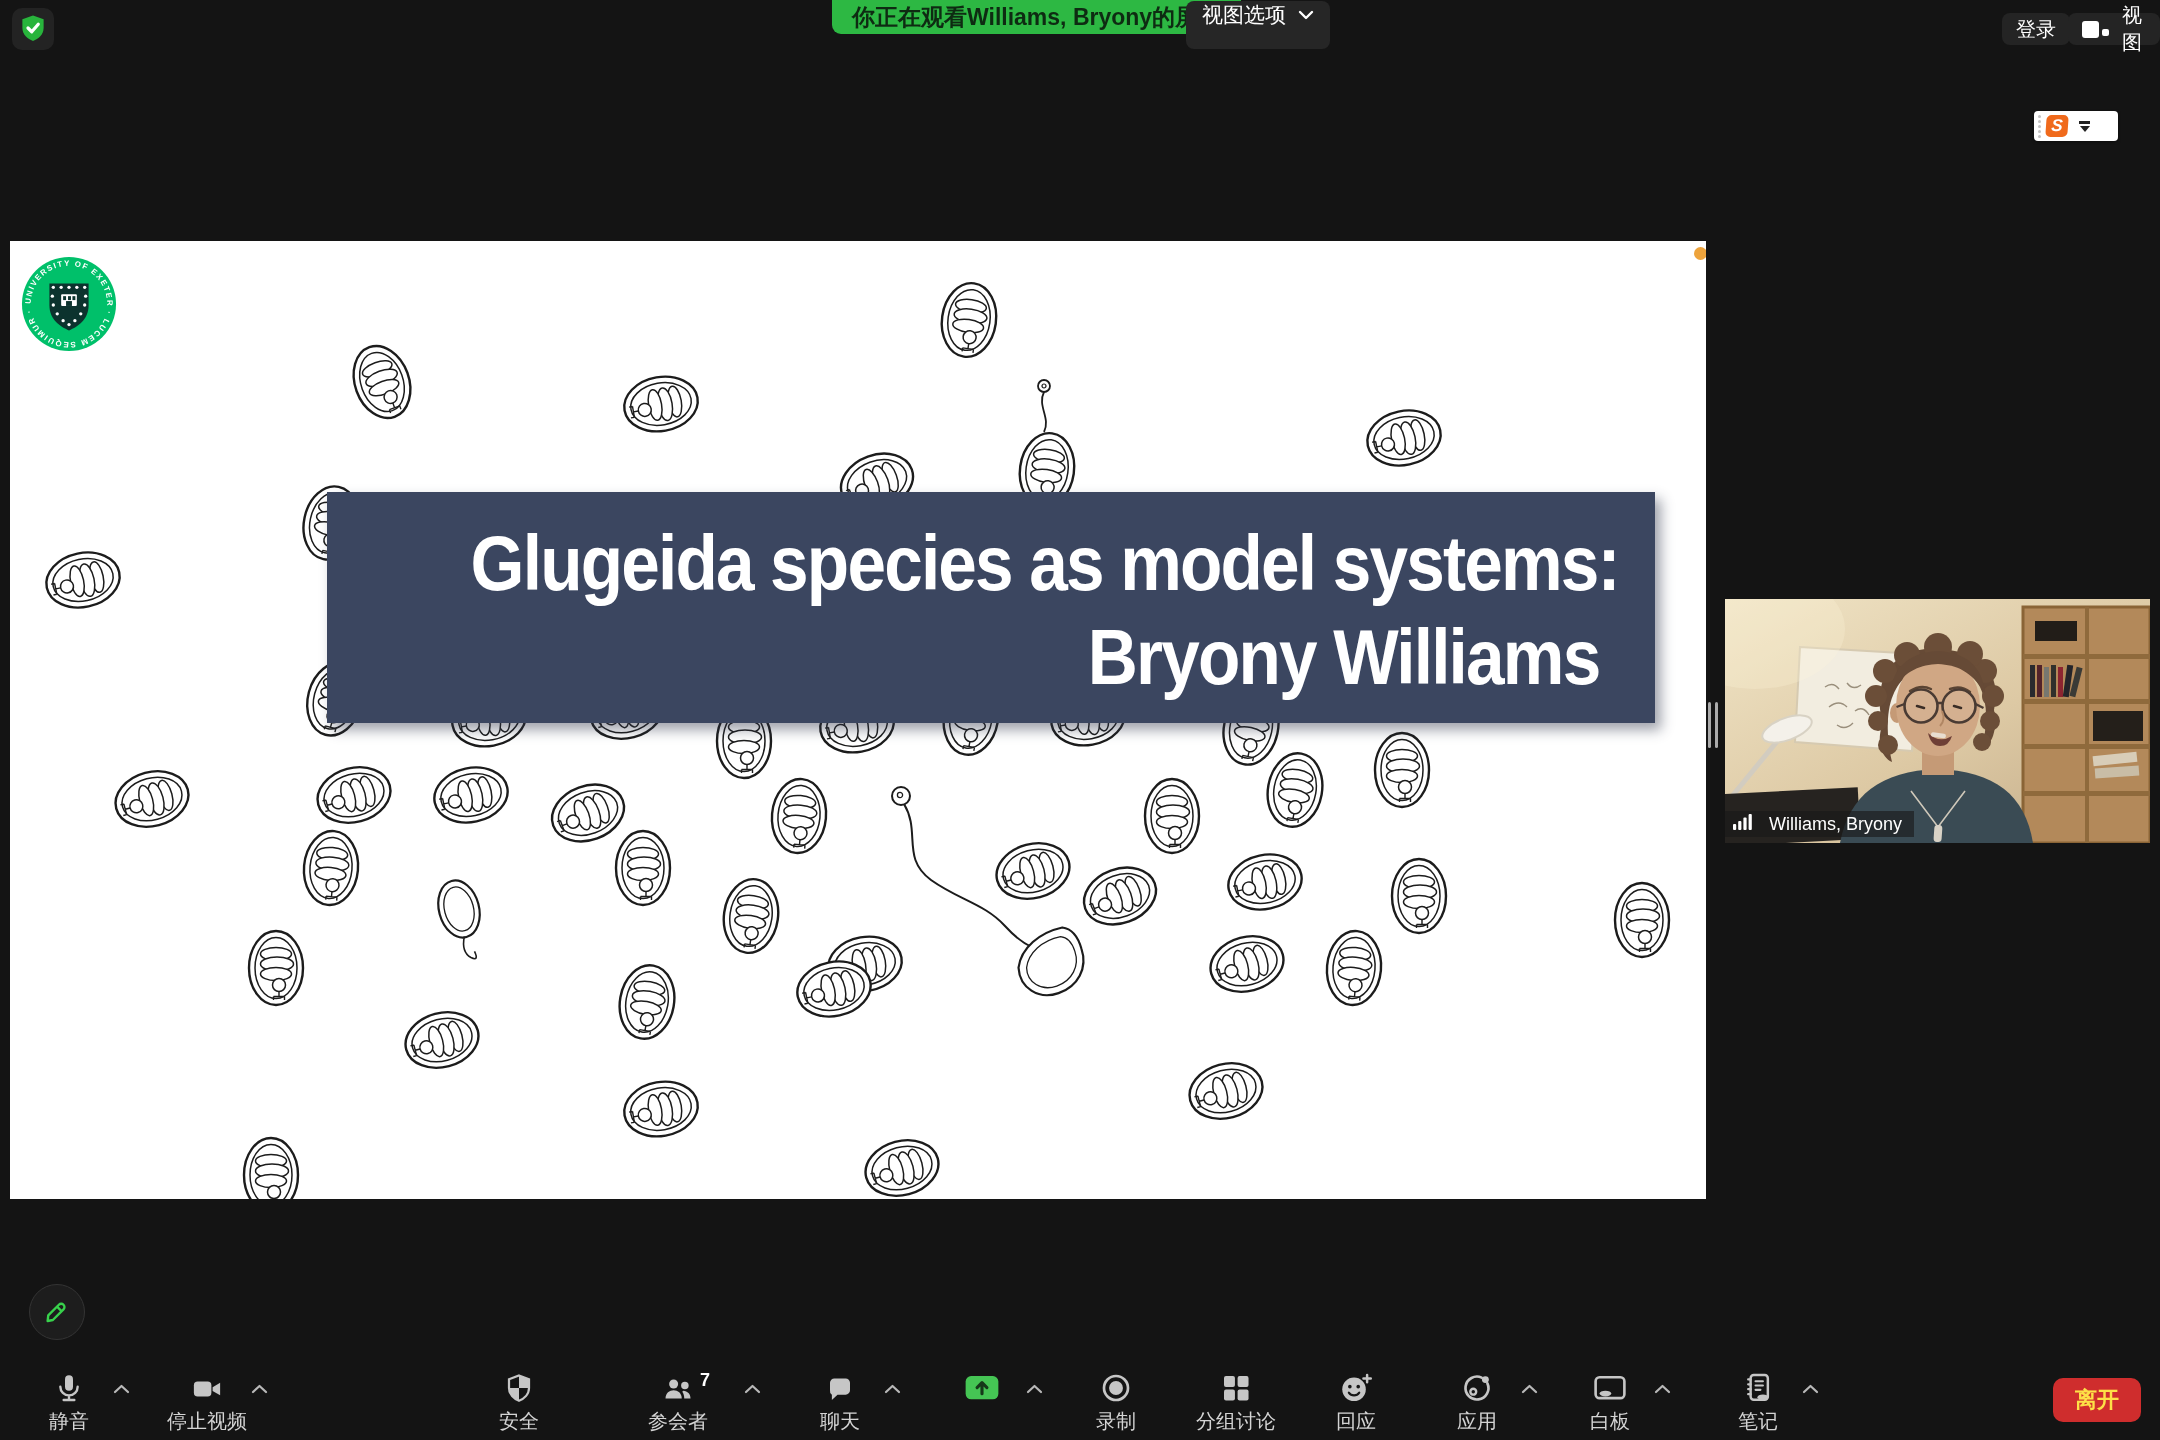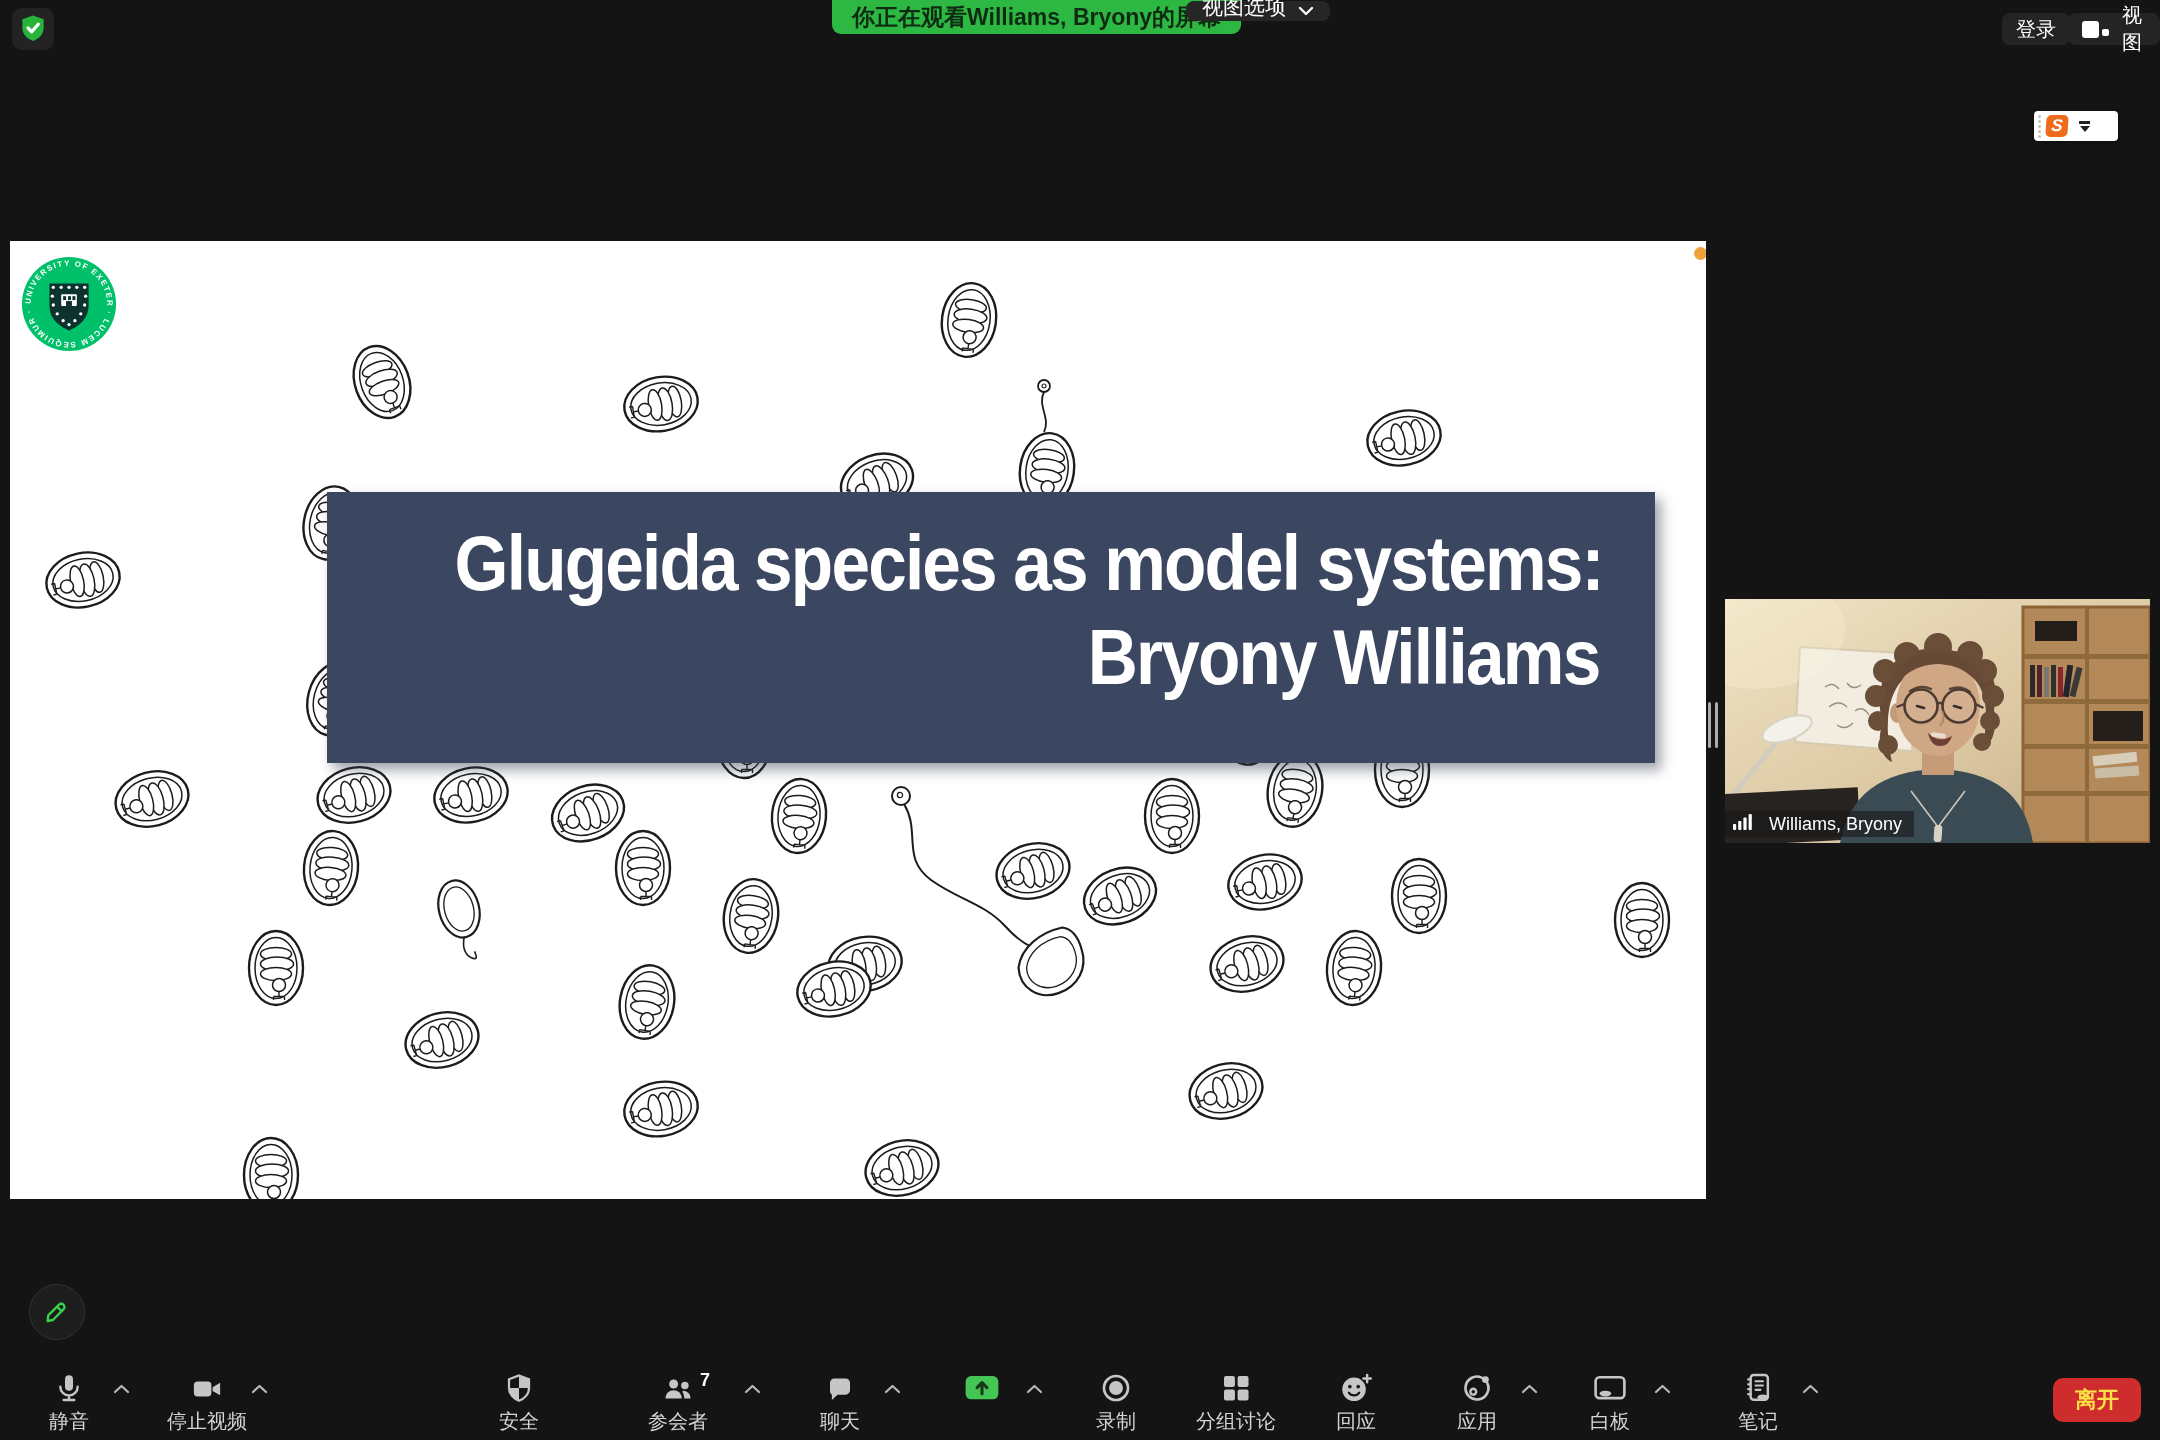--- a/index.html
+++ b/index.html
@@ -5,22 +5,22 @@
   html,body{margin:0;padding:0;background:#141414;}
   .stage{position:relative;width:2160px;height:1440px;background:#141414;overflow:hidden;
          font-family:"Liberation Sans", sans-serif;-webkit-font-smoothing:antialiased;}
 
   
   .topbar{position:absolute;left:0;top:0;width:2160px;height:56px;}
   .shield-btn{position:absolute;left:12px;top:8px;width:42px;height:42px;background:#232323;
               border:none;border-radius:10px;display:flex;align-items:center;justify-content:center;cursor:pointer;}
   .watch-banner{position:absolute;left:832px;top:0;height:34px;background:#2db843;border-radius:0 0 9px 9px;
                 display:flex;align-items:center;padding:0 20px;color:#0e2b12;font-size:23px;font-weight:bold;}
-  .view-options{position:absolute;left:1186px;top:1px;height:20px;background:#262626;color:#fff;border:none;
-                border-radius:8px;font-size:21px;padding:0 16px;display:flex;align-items:flex-end;gap:12px;cursor:pointer;
+  .view-options{position:absolute;left:1186px;top:1px;height:48px;background:#262626;color:#fff;border:none;
+                border-radius:8px;font-size:21px;padding:0 16px;display:flex;align-items:flex-start;gap:12px;cursor:pointer;
                 font-family:inherit;}
   .tr-btn{position:absolute;top:13px;height:32px;background:#242424;color:#fff;border:none;border-radius:8px;
           font-size:20px;display:flex;align-items:center;gap:9px;padding:0 14px;cursor:pointer;font-family:inherit;}
   #btn-signin{left:2002px;}
   #btn-view{left:2068px;}
   .view-ico{display:inline-flex;align-items:center;gap:3px;}
   .view-ico .sq{width:17px;height:17px;background:#fff;border-radius:3px;}
   .view-ico .dot{width:7px;height:7px;background:#fff;border-radius:2px;margin-top:6px;}
 
   
@@ -36,22 +36,22 @@
 
   
   .slide{position:absolute;left:10px;top:241px;width:1696px;height:958px;background:#ffffff;overflow:hidden;}
   .spores-svg{position:absolute;left:0;top:0;width:1696px;height:958px;}
   .slide-dot{position:absolute;left:1684px;top:6px;width:13px;height:13px;border-radius:50%;background:#eda33c;}
 
   .exeter-logo{position:absolute;left:10px;top:14px;display:flex;align-items:center;gap:16px;}
   .exeter-words{color:#24464e;font-family:"Liberation Serif", serif;font-size:46px;line-height:46px;letter-spacing:.5px;}
   .exeter-words .it{font-style:italic;}
 
-  .title-block{position:absolute;left:317px;top:251px;width:1328px;height:271px;background:#3b4660;
-               box-shadow:6px 7px 12px rgba(45,52,70,.45);text-align:right;padding:24px 56px 0 0;box-sizing:border-box;}
+  .title-block{position:absolute;left:317px;top:251px;width:1328px;height:231px;background:#3b4660;
+               box-shadow:6px 7px 12px rgba(45,52,70,.45);text-align:right;padding:24px 56px 0 16px;box-sizing:border-box;}
   .title-line{display:inline-block;transform:scaleX(.9);transform-origin:100% 50%;color:#fff;font-weight:bold;
               font-size:77px;line-height:94px;letter-spacing:-2px;white-space:nowrap;}
 
   
   .resize-handle{position:absolute;left:1708px;top:702px;width:12px;height:46px;display:flex;gap:4px;cursor:col-resize;}
   .resize-handle i{width:3px;height:46px;background:#ababab;border-radius:2px;}
   .video-thumb{position:absolute;left:1725px;top:599px;width:425px;height:244px;background:#000;overflow:hidden;}
   .cam{position:absolute;left:0;top:0;}
   .name-tag{position:absolute;left:0;bottom:6px;height:26px;background:rgba(24,24,24,.62);display:flex;
             align-items:center;gap:16px;padding:0 12px 0 8px;color:#fff;font-size:18px;}

